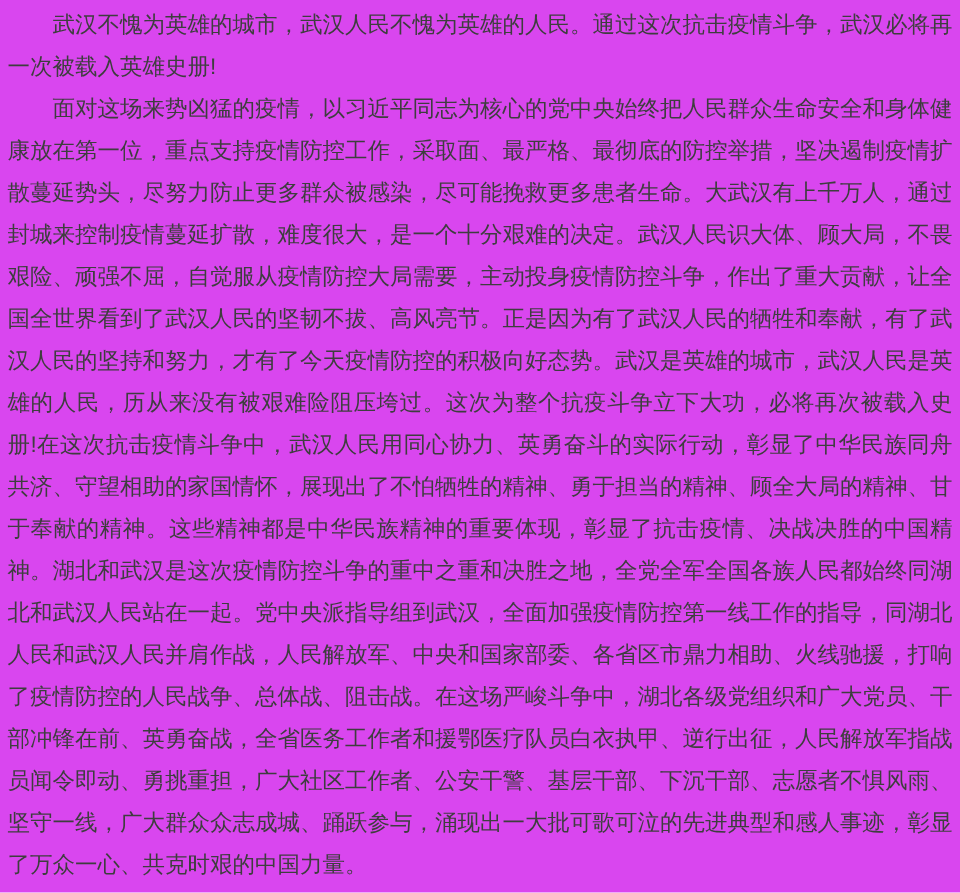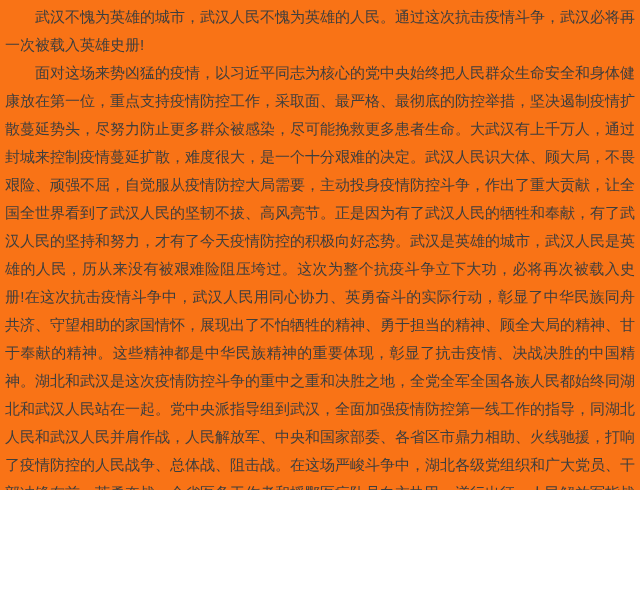--- a/index.html
+++ b/index.html
@@ -2,24 +2,24 @@
 <html><head>
 <meta charset="utf-8">
 <style>
   html, body {
     margin: 0;
     padding: 0;
     background: #ffffff;
   }
   .page {
     width: 640px;
-    height: 490px;
+    height: 595px;
     box-sizing: border-box;
     padding: 3px 5px 3px 5px;
-    background: #f97316;
+    background: #d946ef;
     overflow: hidden;
   }
   .doc-text {
     font-family: "Liberation Sans", "DejaVu Sans", sans-serif;
     font-size: 15px;
     line-height: 28px;
     color: #3e3e3e;
     text-align: justify;
     letter-spacing: 0;
   }

